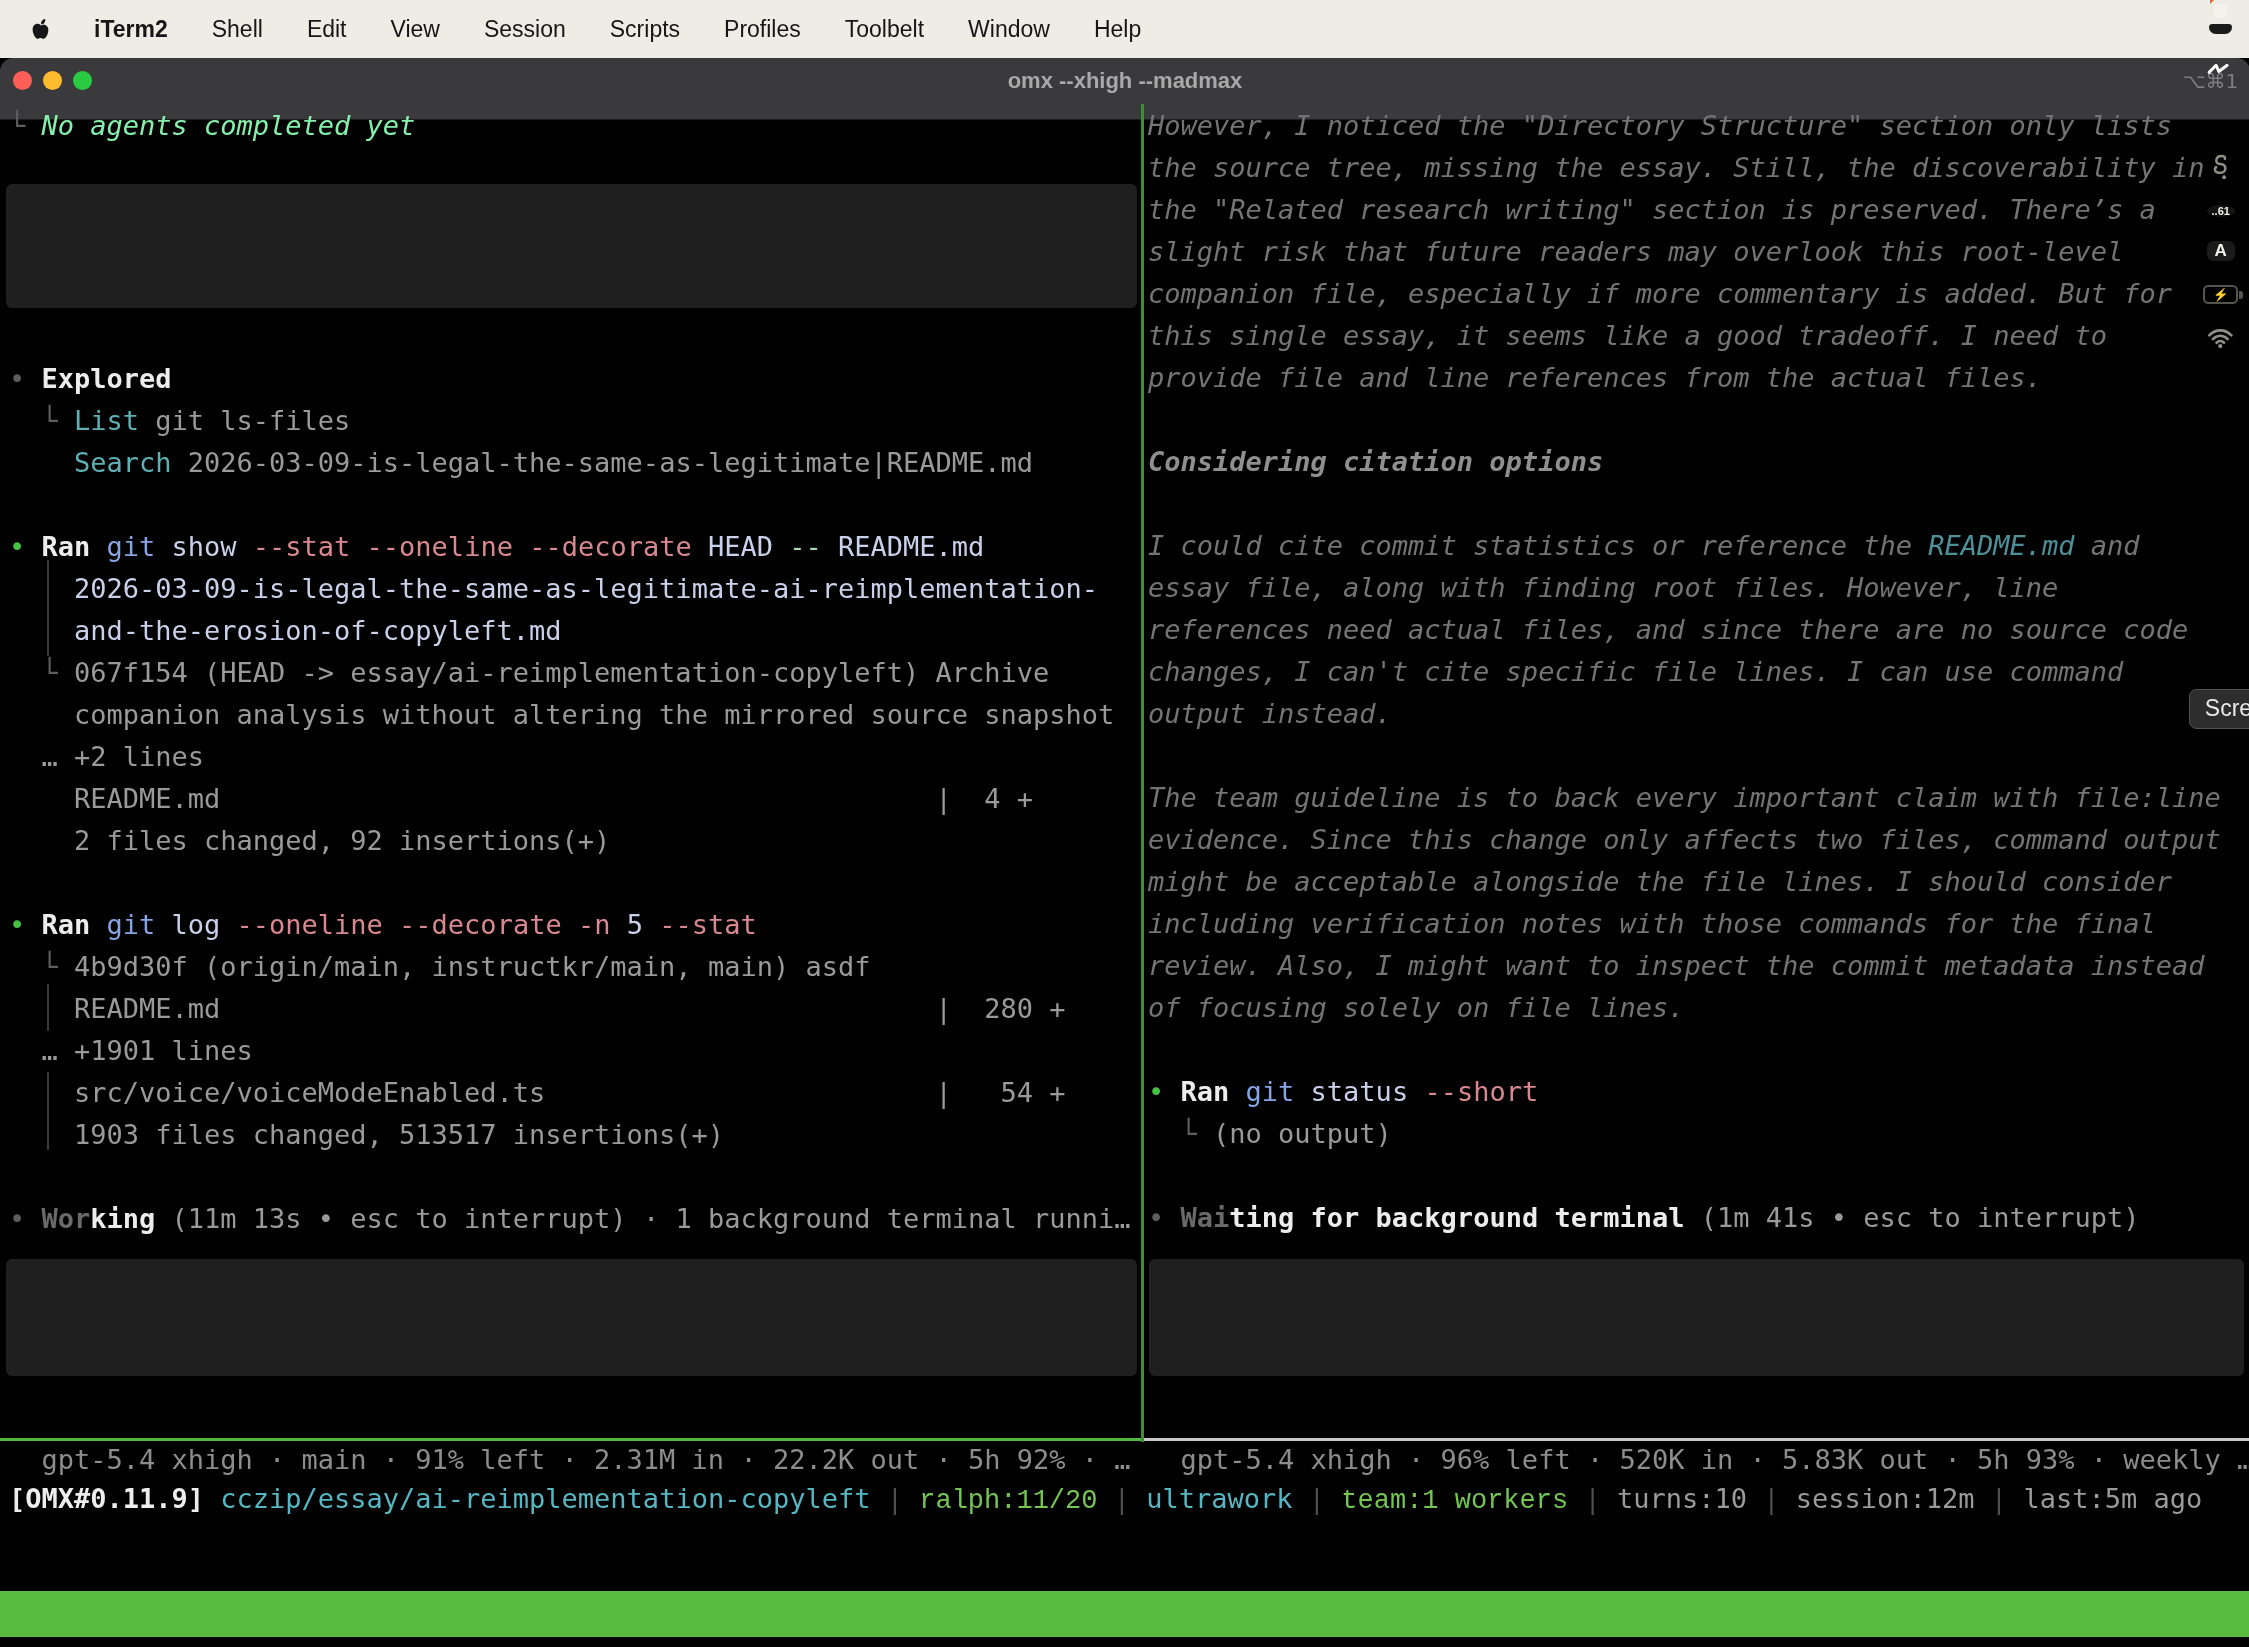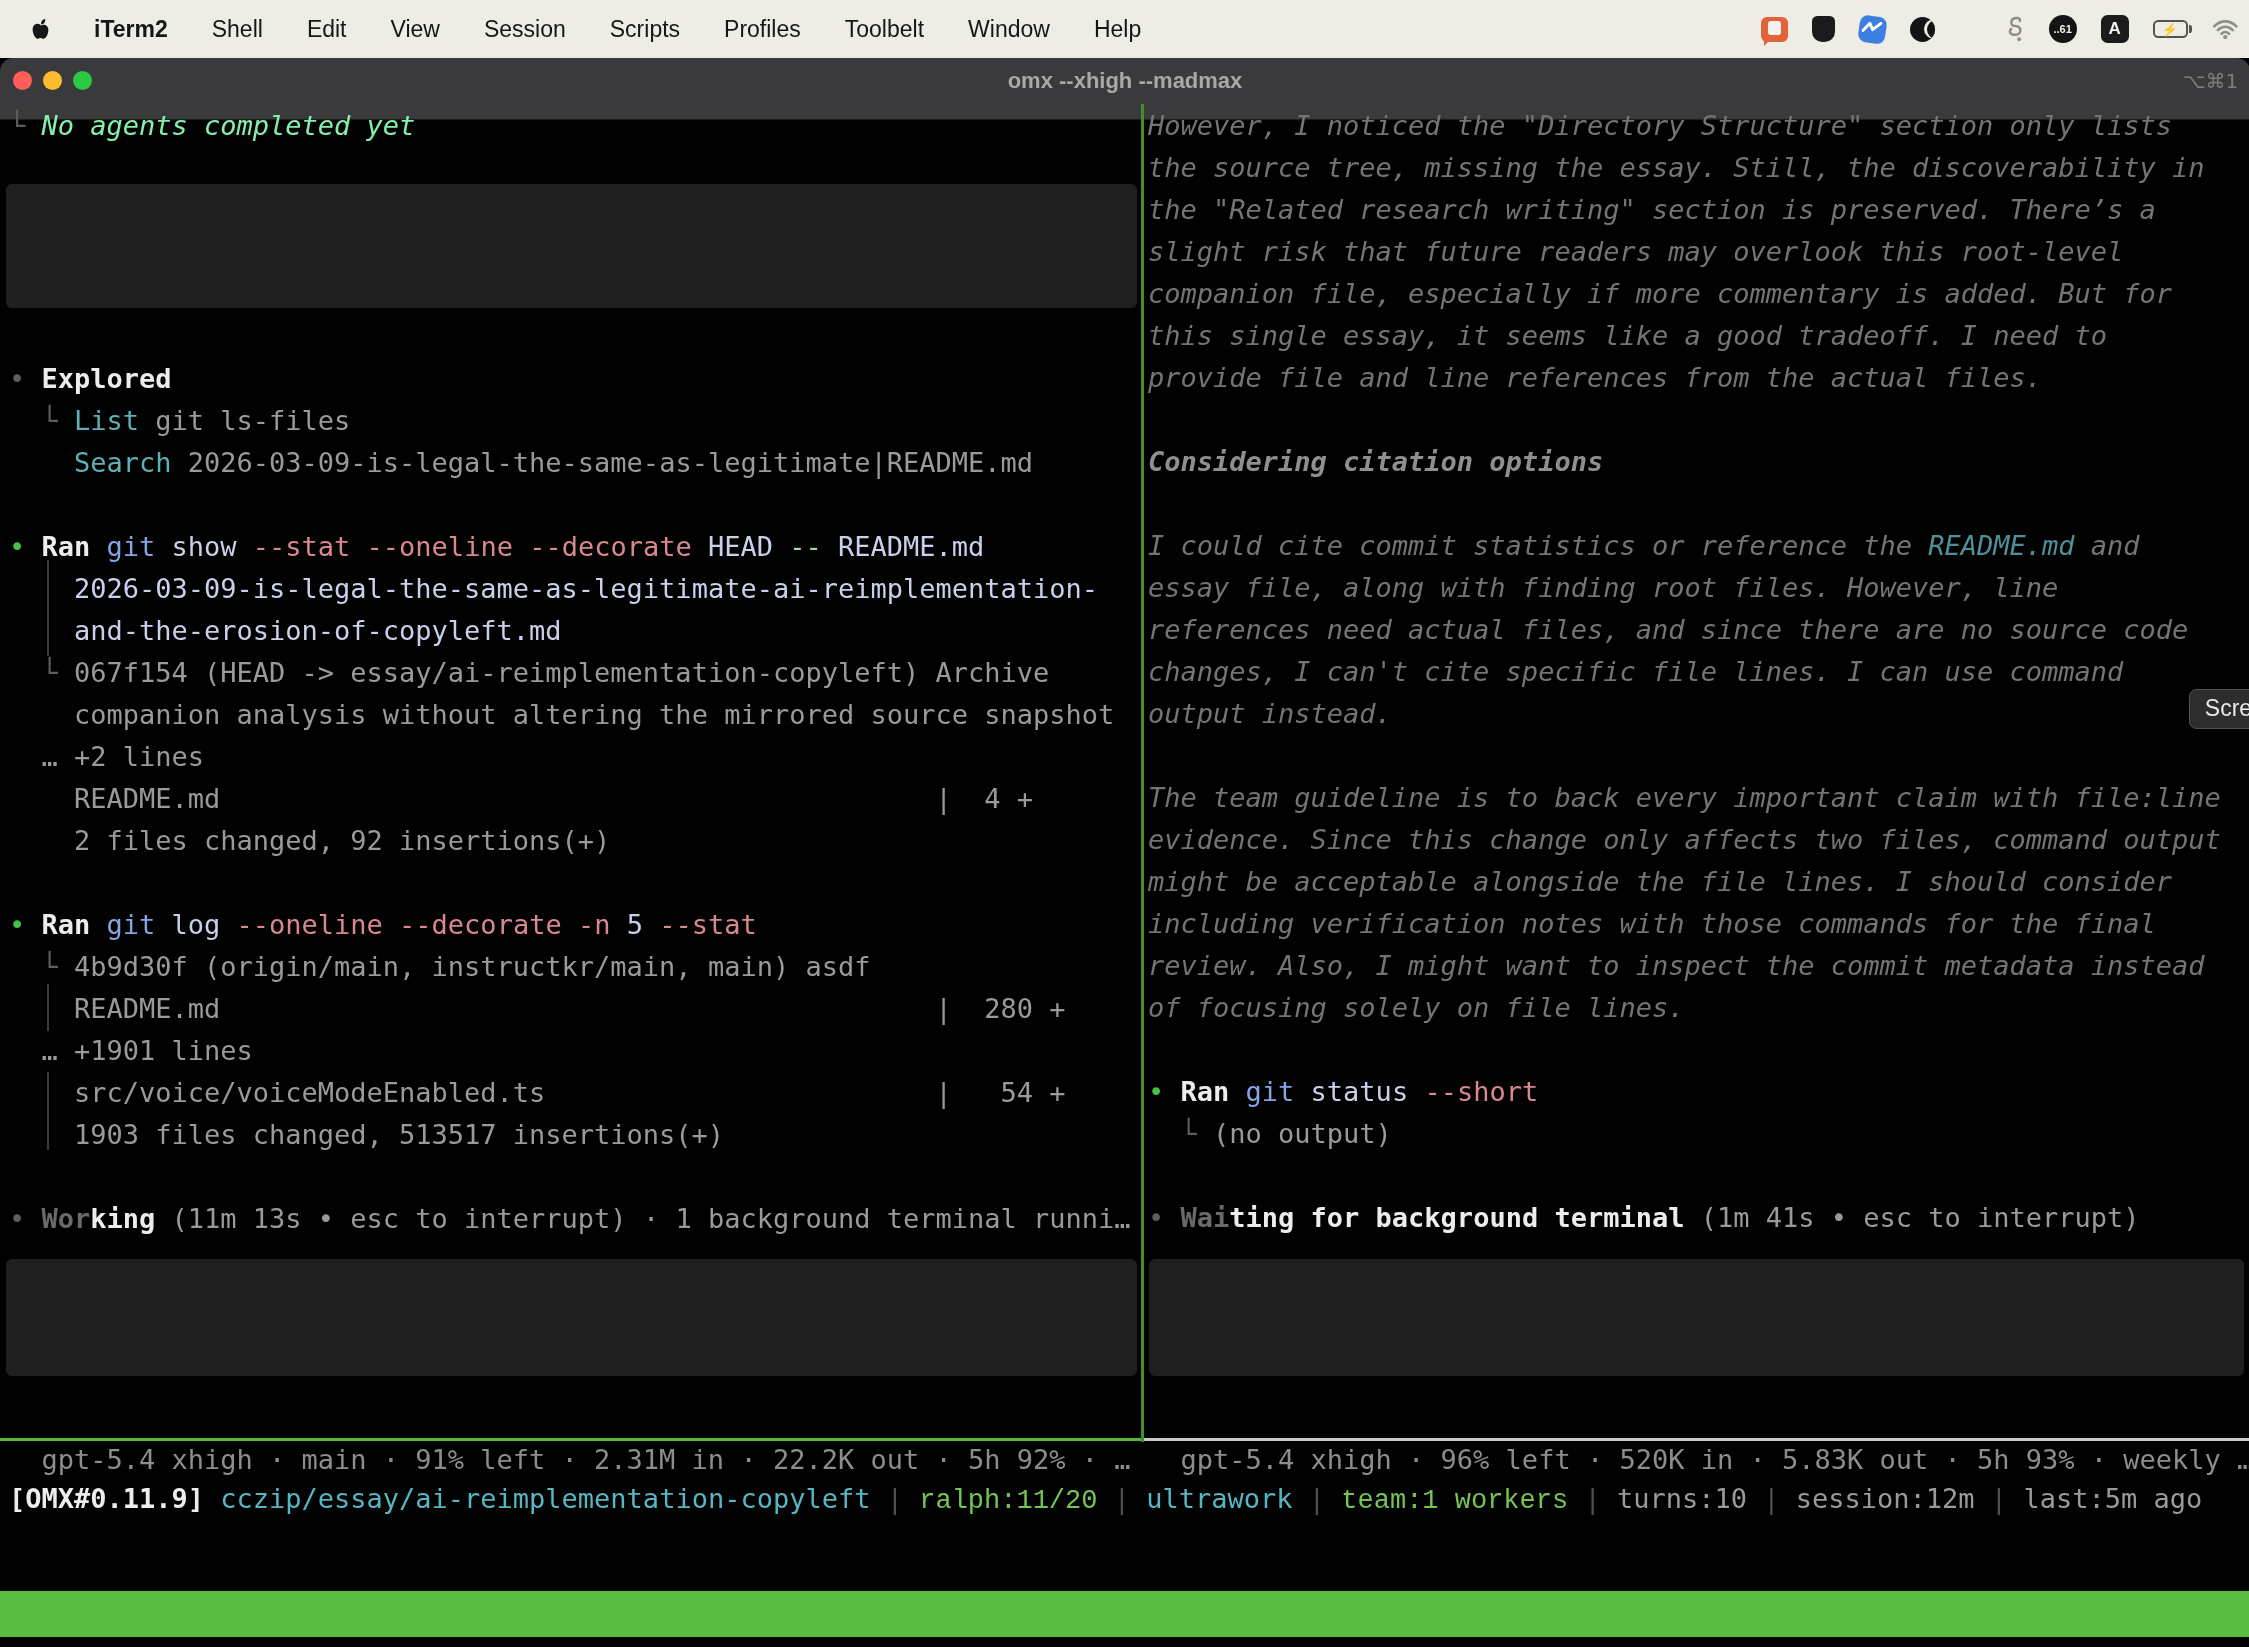--- a/index.html
+++ b/index.html
@@ -5,21 +5,21 @@
   * { box-sizing: border-box; }
   html,body { margin:0; padding:0; background:#000; }
   body { width:2250px; height:1648px; position:relative; font-family:"DejaVu Sans Mono",monospace; overflow:hidden; }
 
   
   .menubar { position:absolute; top:0; left:0; right:0; height:58px; background:#EDECE5;
              font-family:"Liberation Sans",sans-serif; font-size:23px; color:#161616; z-index:10; }
   .menu-left { position:absolute; left:31px; top:0; height:58px; display:flex; align-items:center; gap:44px; }
   .menu-left .app { font-weight:700; }
   .menu-item { white-space:nowrap; }
-  .menu-right { position:absolute; right:11.8px; top:0; height:58px; display:flex; align-items:center; gap:24px; }
+  .menu-right { position:absolute; right:11.8px; top:0; height:58px; display:flex; align-items:center; gap:24px;flex-direction:column; }
   .mi { display:flex; align-items:center; justify-content:center; position:relative; }
 
   .icon-bubble { width:26.6px; height:25px; background:#E2633B; border-radius:5.9px; position:relative; }
   .icon-bubble .inner { position:absolute; left:6.6px; top:4.4px; width:13.3px; height:14px; background:#F4F2EC; border-radius:3px; }
   .icon-bubble .tail { position:absolute; left:3px; bottom:-4.4px; width:0; height:0; border-left:7.4px solid #E2633B; border-bottom:7.4px solid transparent; }
   .icon-shield { width:23px; height:26.6px; background:#1B1B1B; border-radius:5.2px 5.2px 10.3px 10.3px; display:grid;
                  grid-template-columns:repeat(3,3.7px); grid-auto-rows:3.7px; gap:3px; justify-content:center; align-content:center; }
   .icon-shield i { background:#EDECE5; border-radius:0.7px; }
   .icon-pulse { width:26.6px; height:26.6px; background:#3C7FE0; border-radius:8px; transform:rotate(8deg); }
   .icon-pulse svg { position:absolute; left:2.2px; top:4.4px; }

